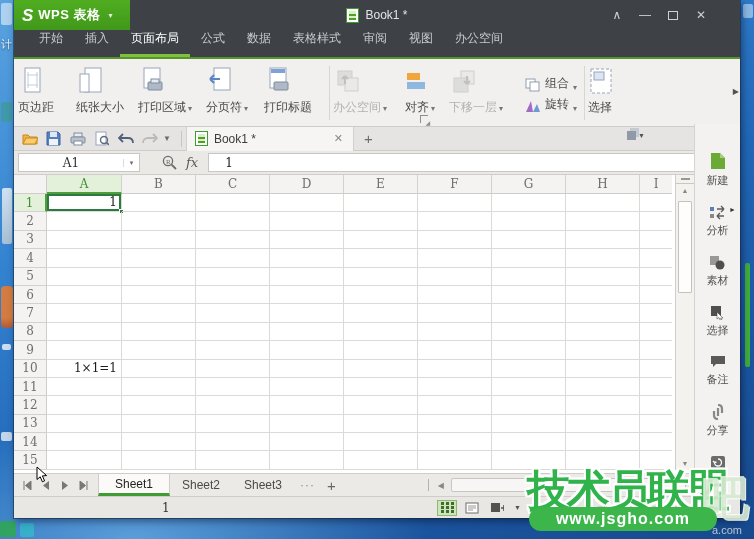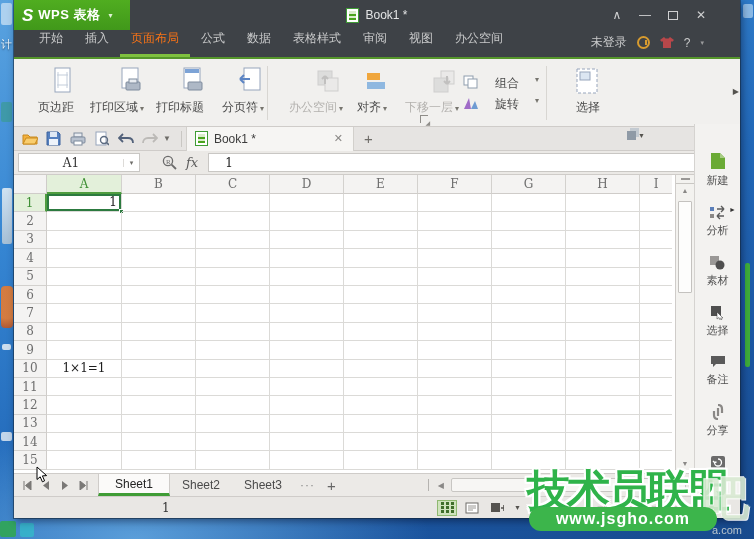--- a/index.html
+++ b/index.html
@@ -27,37 +27,37 @@
   .sheet-doc-ico { width:13px; height:15px; background:#fff; border:1px solid #3f9c35; position:relative; }
   .sheet-doc-ico::before { content:""; position:absolute; inset:2px;
       background:linear-gradient(#4aa41d 0 0) 0 3px/100% 2px no-repeat, linear-gradient(#4aa41d 0 0) 0 7px/100% 2px no-repeat,#d9eccc; }
   .win-controls { position:absolute; right:28px; top:0; height:30px; display:flex; align-items:center; gap:6px; }
   .wc { width:22px; height:22px; display:flex; align-items:center; justify-content:center; color:#cfd0d1;
         font-size:12px; cursor:default; }
   .wc .maxbox { width:10px; height:9px; border:1px solid #cfd0d1; }
   
   .menurow { height:27px; background:#3e4247; display:flex; align-items:flex-end; padding:0 0 0 14px; position:relative; }
   .mtab { color:#c9cacb; font-size:12px; padding:0 11px 7px 11px; border-bottom:3px solid transparent; cursor:default; }
-  .mtab.active { color:#f97316; border-bottom-color:#7fc13e;margin-top:21px; }
+  .mtab.active { color:#ffffff; border-bottom-color:#7fc13e;margin-top:21px; }
   .menu-right { position:absolute; right:36px; bottom:6px; display:flex; align-items:center; gap:10px; color:#c9cacb; font-size:12px; }
   .coin { width:13px; height:13px; border:2px solid #d79b2f; border-radius:50%; position:relative; }
   .coin::after { content:""; position:absolute; left:3px; top:2px; width:3px; height:5px; border-right:2px solid #d79b2f; }
   .help-q { font-size:12px; } .help-arr { font-size:7px; color:#9a9b9c; }
   .green-line { height:2px; background:#55962b; }
   
   .ribbon { height:68px; background:#f1f0ee; border-bottom:1px solid #cfccc9; display:flex; align-items:stretch;
             padding:3px 0 0 4px; position:relative; overflow:hidden; }
-  .rbtn { display:flex; flex-direction:column; align-items:flex-end; justify-content:flex-start; padding-top:2px; cursor:default; }
+  .rbtn { display:flex; flex-direction:column; align-items:flex-start; justify-content:flex-start; padding-top:2px; cursor:default; }
   .ricon { height:34px; display:flex; align-items:center; justify-content:center; }
   .rlabel { font-size:12px; color:#4a4a4a; white-space:nowrap; margin-top:1px; }
   .rlabel .arr { font-size:8px; color:#77756f; margin-left:2px; }
   .rbtn.disabled .rlabel { color:#b3b1ae; } .rbtn.disabled .ricon { opacity:.45; filter:grayscale(1); }
   .rsep { width:1px; background:#d8d6d2; margin:4px 3px 6px 3px; }
   .rcol { display:flex; flex-direction:column; justify-content:center; gap:4px; padding:0 4px; }
-  .rmini { display:flex; align-items:flex-start; gap:16px; font-size:12px; color:#4a4a4a; cursor:default; }
+  .rmini { display:flex; align-items:flex-end; gap:4px; font-size:12px; color:#4a4a4a; cursor:default; }
   .rmini .arr { font-size:8px; color:#77756f; }
   .dlg-launcher { position:absolute; left:406px; bottom:3px; width:8px; height:8px;
        border-left:1px solid #8f8d89; border-top:1px solid #8f8d89; }
   .dlg-launcher::after { content:"◢"; position:absolute; right:-2px; bottom:-3px; font-size:6px; color:#8f8d89; }
   .rib-expander { position:absolute; right:1px; top:28px; font-size:8px; color:#55534f; }
   
   .tabrow { height:24px; background:#e6e4e2; border-bottom:1px solid #cfccc9; display:flex; align-items:center; position:relative; }
   .qat { display:flex; align-items:center; gap:7px; padding:0 6px 0 7px; }
   .qat .qi { width:17px; height:17px; display:flex; align-items:center; justify-content:center; cursor:default; }
   .qat-arr { font-size:8px; color:#6e6c68; margin-left:-2px; }
@@ -190,70 +190,70 @@
   <div class="menurow">
     <span class="mtab">开始</span>
     <span class="mtab">插入</span>
     <span class="mtab active">页面布局</span>
     <span class="mtab">公式</span>
     <span class="mtab">数据</span>
     <span class="mtab">表格样式</span>
     <span class="mtab">审阅</span>
     <span class="mtab">视图</span>
     <span class="mtab">办公空间</span>
-    <div class="menu-right">
-      <span>未登录</span>
-      <span class="coin"></span>
-      <svg width="14" height="12" viewBox="0 0 14 12">
-          <path d="M4,0 L0,3 L2,5 L3,4 L3,11 L11,11 L11,4 L12,5 L14,3 L10,0 L8.5,1.5 L5.5,1.5 Z" fill="#b8474a"></path>
-        </svg>
-      <span class="help-q">?</span>
-      <span class="help-arr">▾</span>
-    </div>
   </div>
   <div class="green-line"></div>
 
   <div class="ribbon">
     <div class="rbtn" style="width:58px">
       <span class="ricon">
         <svg width="28" height="30">
             <rect x="7" y="2" width="15" height="24" fill="#fff" stroke="#97a5bc"></rect>
             <path d="M10,6 V22 M19,6 V22 M9,9 H20 M9,19 H20" stroke="#c3cdda" fill="none"></path>
           </svg>
         </span>
       <span class="rlabel"><span>页边距</span><span class="arr"></span></span>
+    </div>
+    <div class="rbtn" style="width:62px">
+      <span class="ricon">
+        <svg width="28" height="30">
+            <rect x="9" y="2" width="16" height="24" fill="#fff" stroke="#97a5bc"></rect>
+            <rect x="4" y="8" width="9" height="18" fill="#fff" stroke="#97a5bc"></rect>
+          </svg>
+        </span>
+      <span class="rlabel"><span>纸张大小</span><span class="arr"></span></span>
     </div>
     <div class="rbtn" style="width:68px">
       <span class="ricon">
         <svg width="28" height="30">
             <rect x="6" y="2" width="16" height="20" fill="#fff" stroke="#97a5bc"></rect>
             <rect x="10" y="16" width="14" height="8" rx="1" fill="#aeb8c6" stroke="#7e8b9d"></rect>
             <rect x="13" y="13" width="8" height="4" fill="#e8ecf1" stroke="#7e8b9d"></rect>
           </svg>
         </span>
       <span class="rlabel"><span>打印区域</span><span class="arr">▾</span></span>
     </div>
+    <div class="rbtn" style="width:58px">
+      <span class="ricon">
+        <svg width="28" height="30">
+            <rect x="8" y="2" width="16" height="22" fill="#fff" stroke="#97a5bc"></rect>
+            <path d="M14,13 L4,13 M4,13 L8,9 M4,13 L8,17" stroke="#5b84c4" stroke-width="2" fill="none"></path>
+          </svg>
+        </span>
+      <span class="rlabel"><span>分页符</span><span class="arr">▾</span></span>
+    </div>
     <div class="rbtn" style="width:62px">
       <span class="ricon">
         <svg width="28" height="30">
             <rect x="6" y="2" width="16" height="20" fill="#fff" stroke="#97a5bc"></rect>
             <rect x="7" y="3" width="14" height="4" fill="#7da3d6"></rect>
             <rect x="10" y="16" width="14" height="8" rx="1" fill="#aeb8c6" stroke="#7e8b9d"></rect>
           </svg>
         </span>
       <span class="rlabel"><span>打印标题</span><span class="arr"></span></span>
-    </div>
-    <div class="rbtn" style="width:58px">
-      <span class="ricon">
-        <svg width="28" height="30">
-            <rect x="8" y="2" width="16" height="22" fill="#fff" stroke="#97a5bc"></rect>
-            <path d="M14,13 L4,13 M4,13 L8,9 M4,13 L8,17" stroke="#5b84c4" stroke-width="2" fill="none"></path>
-          </svg>
-        </span>
-      <span class="rlabel"><span>分页符</span><span class="arr">▾</span></span>
     </div>
     <div class="rsep"></div>
     <div class="rbtn disabled" style="width:72px">
       <span class="ricon">
         <svg width="30" height="30">
             <rect x="5" y="5" width="14" height="14" fill="#c9c7c4" stroke="#a9a7a4"></rect>
             <rect x="12" y="12" width="13" height="13" fill="#e4e2df" stroke="#a9a7a4"></rect>
             <path d="M12,18 V10 M12,10 L9,13 M12,10 L15,13" stroke="#8a8886" stroke-width="2" fill="none"></path>
           </svg>
         </span>
@@ -504,21 +504,21 @@
           <div class="cell" style="width: 74px;"></div>
           <div class="cell" style="width: 74px;"></div>
           <div class="cell" style="width: 74px;"></div>
           <div class="cell" style="width: 74px;"></div>
           <div class="cell" style="width: 74px;"></div>
           <div class="cell" style="width: 74px;"></div>
           <div class="cell" style="width: 74px;"></div>
           <div class="cell" style="width: 33px;"></div>
         </div>
         <div class="grow">
-          <div class="cell" style="width: 75px; text-align: center;">1×1=1</div>
+          <div class="cell" style="width: 75px; text-align: right;">1×1=1</div>
           <div class="cell" style="width: 74px;"></div>
           <div class="cell" style="width: 74px;"></div>
           <div class="cell" style="width: 74px;"></div>
           <div class="cell" style="width: 74px;"></div>
           <div class="cell" style="width: 74px;"></div>
           <div class="cell" style="width: 74px;"></div>
           <div class="cell" style="width: 74px;"></div>
           <div class="cell" style="width: 33px;"></div>
         </div>
         <div class="grow">

